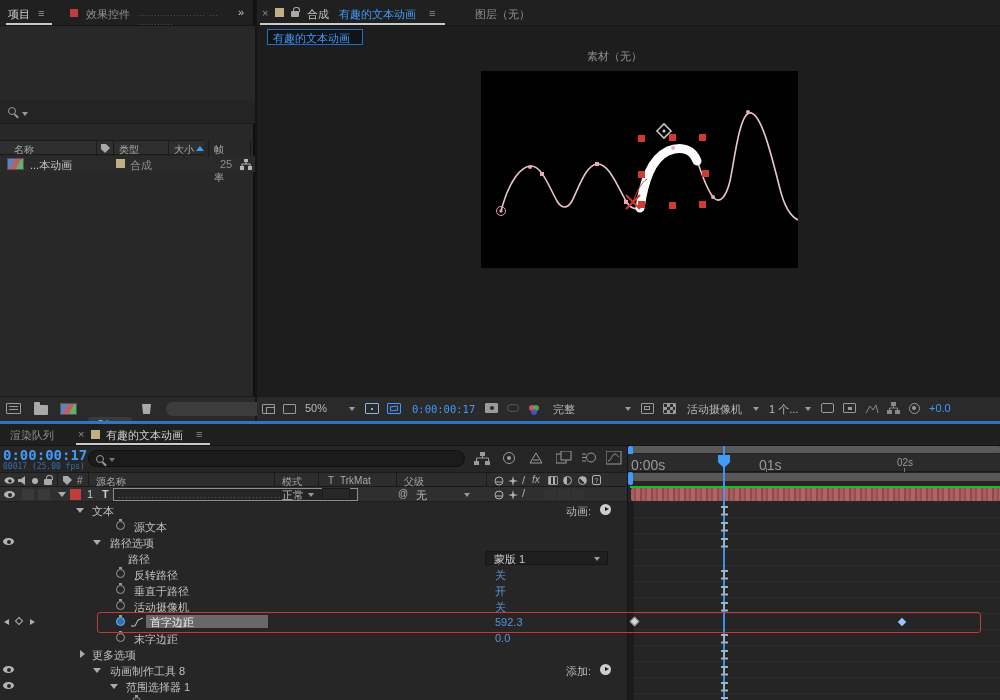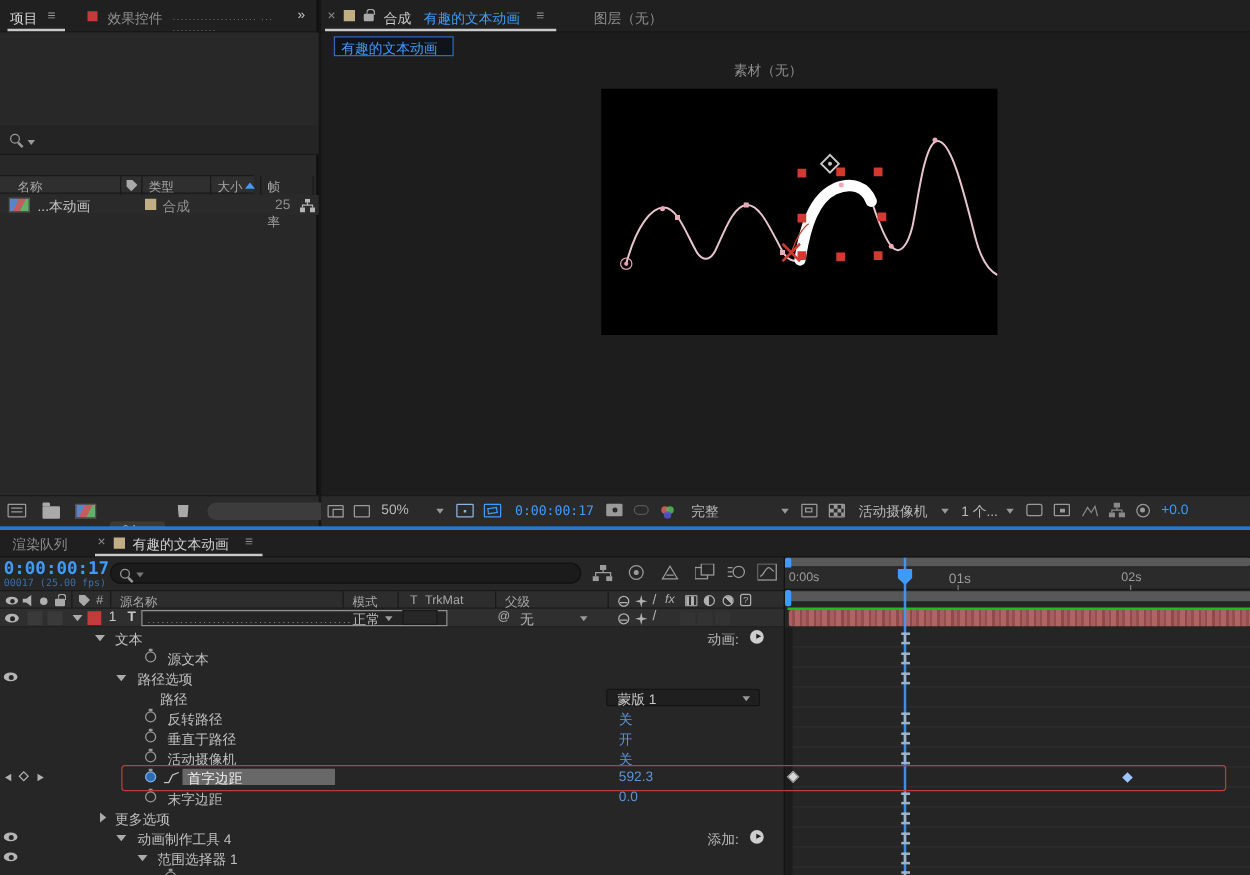--- a/index.html
+++ b/index.html
@@ -380,41 +380,41 @@
     <span class="plabel" style="left:134px;">末字边距</span>
     <span class="pvalue">0.0</span>
   </div>
   <div class="prow" style="top:222px;font-family:Liberation Mono, monospace;">
     <span class="tw-c" style="left:80px;top:4px;"></span>
     <span class="plabel" style="left:92px;">更多选项</span>
   </div>
   <div class="prow" style="top:238px;">
     <span class="i-eye" style="left:3px;top:4px;"></span>
     <span class="tw-o" style="left:93px;top:6px;"></span>
-    <span class="plabel" style="left:110px;">动画制作工具 4</span>
+    <span class="plabel" style="left:110px;">动画制作工具 8</span>
     <span class="plabel" style="left:566px;color:#b8b8b8;">添加:</span>
     <span class="play-badge" style="left:600px;top:2px;"></span>
   </div>
   <div class="prow" style="top:254px;">
     <span class="i-eye" style="left:3px;top:4px;"></span>
     <span class="tw-o" style="left:110px;top:6px;"></span>
     <span class="plabel" style="left:126px;">范围选择器 1</span>
   </div>
   <div class="prow" style="top:270px;height:6px;overflow:hidden;">
     <span class="i-stop" style="left:132px;top:3px;"></span>
   </div>
 
   <div class="abs" style="left:627px;top:22px;width:373px;height:254px;background:#252525;overflow:hidden;border-left:1px solid #141414;">
 
     <div class="abs" style="left:0;top:0;width:373px;height:7px;background:#595959;border-radius:3px;"></div>
     <div class="abs" style="left:0;top:0;width:5px;height:13px;background:#3f9bfa;border-radius:2px;"></div>
 
     <div class="abs" style="left:0;top:8px;width:373px;height:18px;background:#2b2b2b;border-bottom:1px solid #191919;">
-      <span class="abs" style="left:3px;top:3px;font-size:10px;color:#9a9a9a;text-align:center;">0:00s</span>
-      <span class="abs" style="left:131px;top:3px;font-size:11px;color:#9a9a9a;">01s</span>
+      <span class="abs" style="left:3px;top:3px;font-size:14px;color:#9a9a9a;text-align:center;">0:00s</span>
+      <span class="abs" style="left:131px;top:3px;font-size:14px;color:#9a9a9a;">01s</span>
       <span class="abs" style="left:269px;top:3px;font-size:10px;color:#9a9a9a;">02s</span>
       <span class="abs" style="left:138px;top:14px;width:1px;height:4px;background:#7a7a7a;"></span>
       <span class="abs" style="left:276px;top:14px;width:1px;height:4px;background:#7a7a7a;"></span>
     </div>
 
     <div class="abs" style="left:0;top:27px;width:373px;height:8px;background:#585858;"></div>
     <div class="abs" style="left:0;top:26px;width:5px;height:13px;background:#3f9bfa;border-radius:2px;"></div>
 
     <div class="abs" style="left:2px;top:40px;width:371px;height:2px;background:#16c216;"></div>
 

